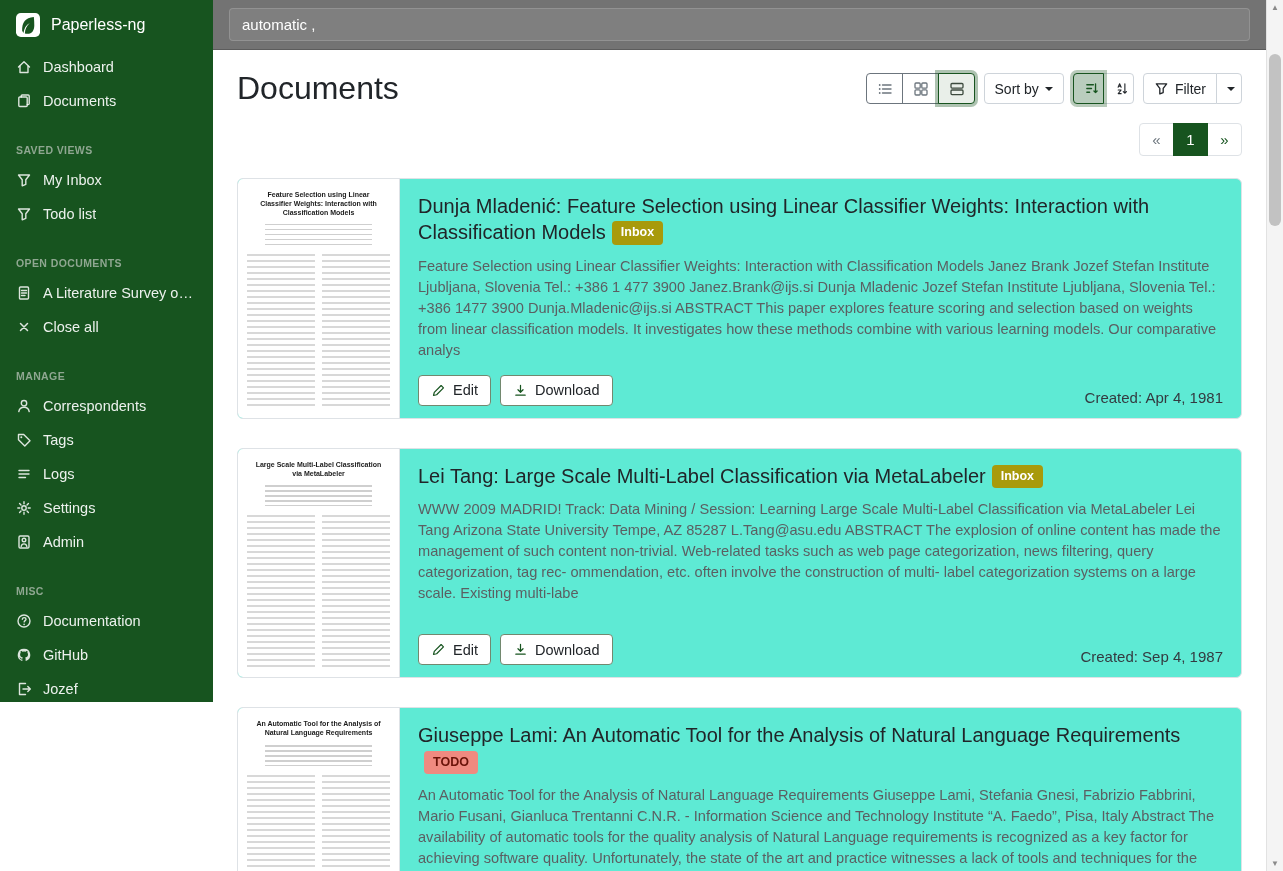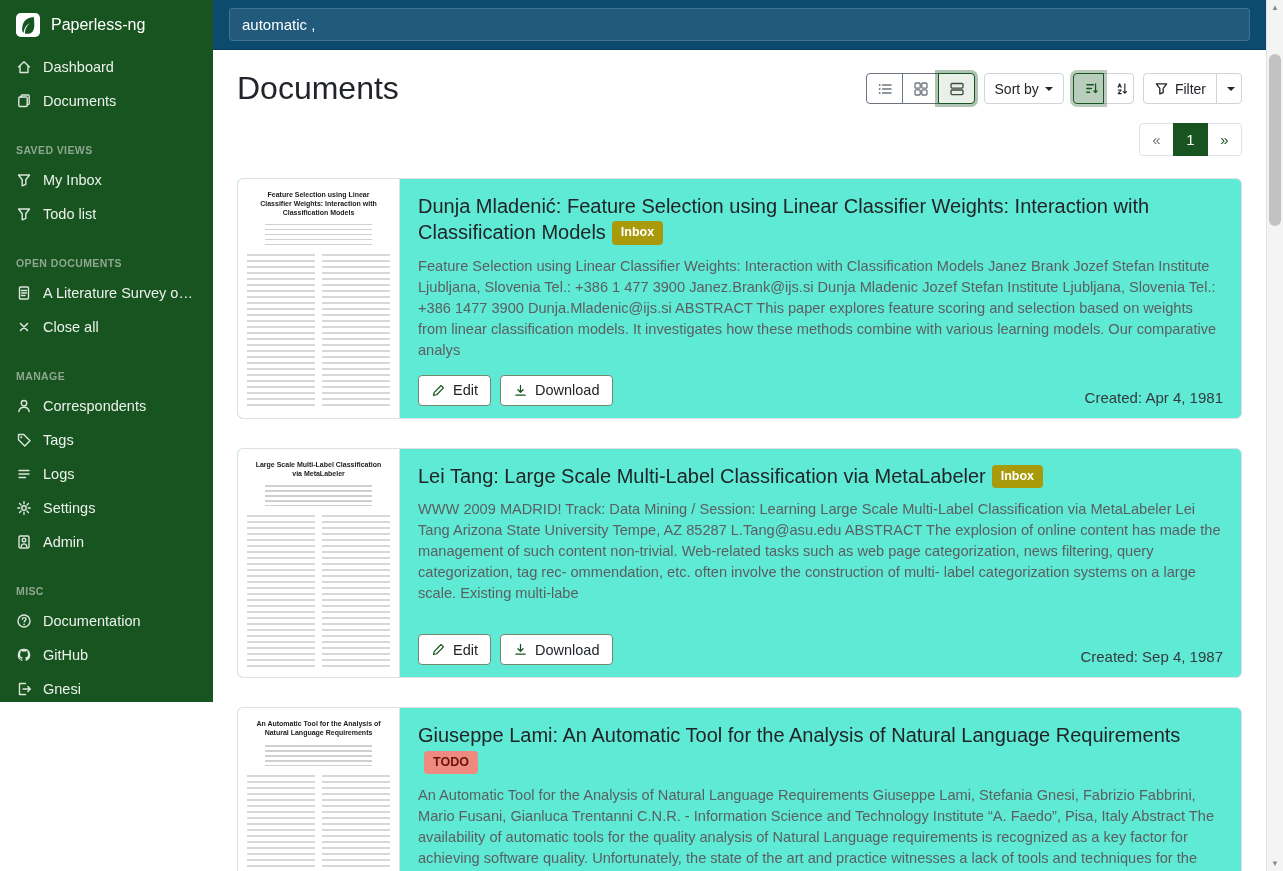--- a/index.html
+++ b/index.html
@@ -28,21 +28,21 @@
   .nav-item .icon { flex:none; color:rgba(255,255,255,.85); }
   .nav-item .lbl { overflow:hidden; text-overflow:ellipsis; }
   .section-title {
     margin:26px 16px 7px; font-size:10.5px; letter-spacing:.4px;
     color:#8fa791; font-weight:bold;
   }
 
   
   .topbar {
     position:fixed; left:213px; right:17px; top:0; height:50px;
-    background:#0c4a6e; display:flex; align-items:center; padding:0 16px;
+    background:#737373; display:flex; align-items:center; padding:0 16px;
     border-bottom:1px solid rgba(0,0,0,.2); z-index:9;
   }
   .search-input {
     width:100%; height:33px; background:rgba(255,255,255,.09);
     border:1px solid rgba(255,255,255,.15); border-radius:4px;
     color:#ffffff; font-size:15px; padding:0 12px; outline:none;
     font-family:"Liberation Sans", sans-serif;
   }
 
   
@@ -263,21 +263,21 @@
         </span>
       <span class="lbl">GitHub</span>
     </div>
     <div class="nav-item">
       <span class="icon">
           <svg width="16" height="16" viewBox="0 0 16 16" fill="none" stroke="currentColor" stroke-width="1.4" stroke-linecap="round" stroke-linejoin="round">
             <path d="M9.5 2.5h-6v11h6"></path>
             <path d="M7 8h7M11.8 5.5 14.3 8l-2.5 2.5"></path>
           </svg>
         </span>
-      <span class="lbl">Gnesi</span>
+      <span class="lbl">Jozef</span>
     </div>
   </nav>
 </aside>
 
 <header class="topbar">
   <input class="search-input" type="text" value="automatic ," style="">
 </header>
 
 <main class="main">
 

